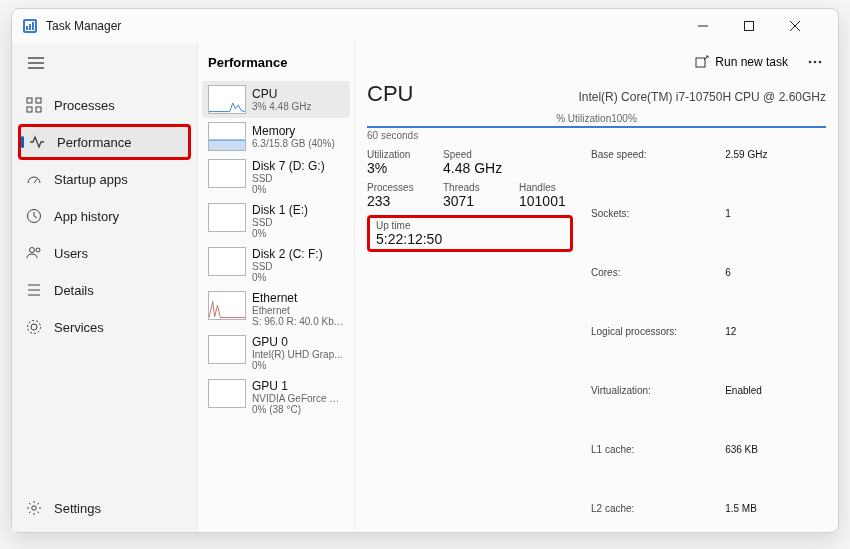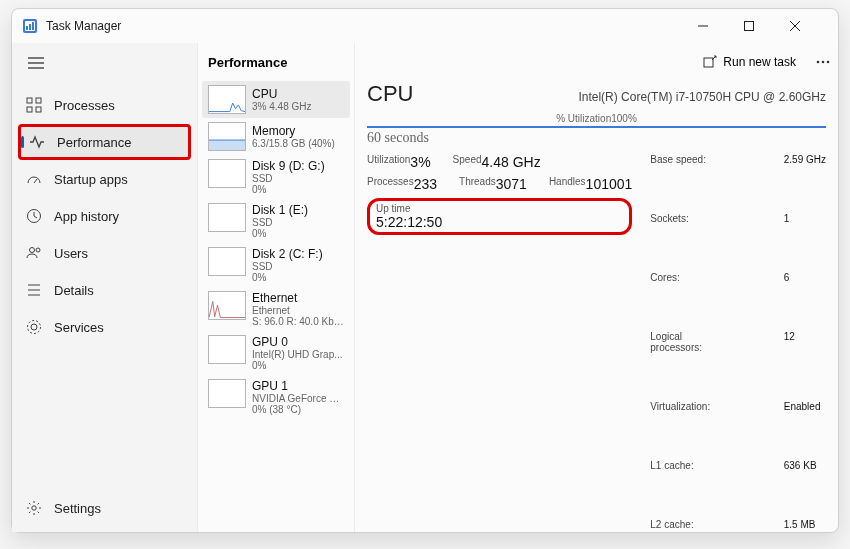--- a/index.html
+++ b/index.html
@@ -26,40 +26,40 @@
 .perf-head { height: 38px; display: flex; align-items: center; padding-left: 10px; font-size: 13px; font-weight: 600; }
 .perf-list { flex: 1; overflow: hidden; }
 .perf-item { display: flex; padding: 4px 6px; gap: 6px; border-radius: 3px; margin: 0 4px; }
 .perf-item.sel { background: #eaeaea; }
 .thumb { width: 38px; height: 29px; border: 1px solid #b5b5b5; background: #fff; flex-shrink: 0; position: relative; overflow: hidden; }
 .thumb svg { position: absolute; inset: 0; }
 .perf-text { display: flex; flex-direction: column; justify-content: center; min-width: 0; }
 .perf-title { font-size: 12px; color: #111; white-space: nowrap; overflow: hidden; text-overflow: ellipsis; }
 .perf-sub { font-size: 10px; color: #666; white-space: nowrap; overflow: hidden; text-overflow: ellipsis; }
 .main { flex: 1; display: flex; flex-direction: column; min-width: 0; }
-.main-head { height: 38px; display: flex; align-items: center; justify-content: flex-end; padding-right: 0; gap: 4px; }
+.main-head { height: 38px; display: flex; align-items: center; justify-content: flex-end; padding-right: 8px; gap: 4px; }
 .run-task { display: flex; align-items: center; gap: 6px; font-size: 12px; padding: 4px 8px; border-radius: 4px; }
 .more { width: 30px; height: 28px; display: flex; align-items: center; justify-content: center; }
 .main-body { flex: 1; padding: 0 12px 6px 12px; display: flex; flex-direction: column; min-height: 0; }
 .hdr-row { display: flex; align-items: baseline; justify-content: space-between; margin-bottom: 6px; }
 .hdr-left { font-size: 22px; color: #202020; }
 .hdr-right { font-size: 12px; color: #444; }
 .axis-row { display: flex; justify-content: center; font-size: 10px; color: #666; }
 .chart { height: 186px; border: 1px solid #3a7bd5; background: #fff; position: relative; margin-top: 2px; }
 .chart svg { position: absolute; inset: 0; width: 100%; height: 100%; }
-.axis-b { font-size: 14px; color: #666; margin-top: 2px; font-family: Liberation Serif, serif; }
+.axis-b { font-size: 10px; color: #666; margin-top: 2px; }
 .stats { display: flex; gap: 18px; margin-top: 8px; font-size: 11px; }
 .stats-left { display: flex; flex-direction: column; gap: 6px; }
 .stat-row { display: flex; gap: 22px; }
-.stat-cell { display: flex; flex-direction: row; min-width: 54px; }
+.stat-cell { display: flex; flex-direction: column; min-width: 54px; }
 .slabel { font-size: 10px; color: #555; }
 .svalue { font-size: 14px; color: #111; }
 .stats-right { font-size: 10px; color: #444; display: grid; grid-template-columns: auto auto; column-gap: 14px; row-gap: 3px; align-content: start; gap: 48px; }
 .stats-right .rv { color: #111; }
-.uptime-box { display: inline-flex; flex-direction: column; border-radius: 12px; }
+.uptime-box { display: inline-flex; flex-direction: column; }
 </style>
 </head>
 <body>
 
 <div class="window">
 
   <div class="titlebar">
     <svg class="titlebar-icon" viewBox="0 0 16 16">
         <rect x="1" y="1" width="14" height="14" rx="2" fill="#3a7bd5"></rect>
         <rect x="3" y="3" width="10" height="10" rx="1" fill="#fff"></rect>
@@ -185,21 +185,21 @@
                 </svg>
               </div>
             <div class="perf-text">
                 <span class="perf-title">Memory</span>
                 <span class="perf-sub">6.3/15.8 GB (40%)</span>
               </div>
           </div>
           <div class="perf-item">
             <div class="thumb"></div>
             <div class="perf-text">
-                <span class="perf-title">Disk 9 (D: G:)</span>
+                <span class="perf-title">Disk 7 (D: G:)</span>
                 <span class="perf-sub">SSD</span>
                 <span class="perf-sub">0%</span>
               </div>
           </div>
           <div class="perf-item">
             <div class="thumb"></div>
             <div class="perf-text">
                 <span class="perf-title">Disk 1 (E:)</span>
                 <span class="perf-sub">SSD</span>
                 <span class="perf-sub">0%</span>

